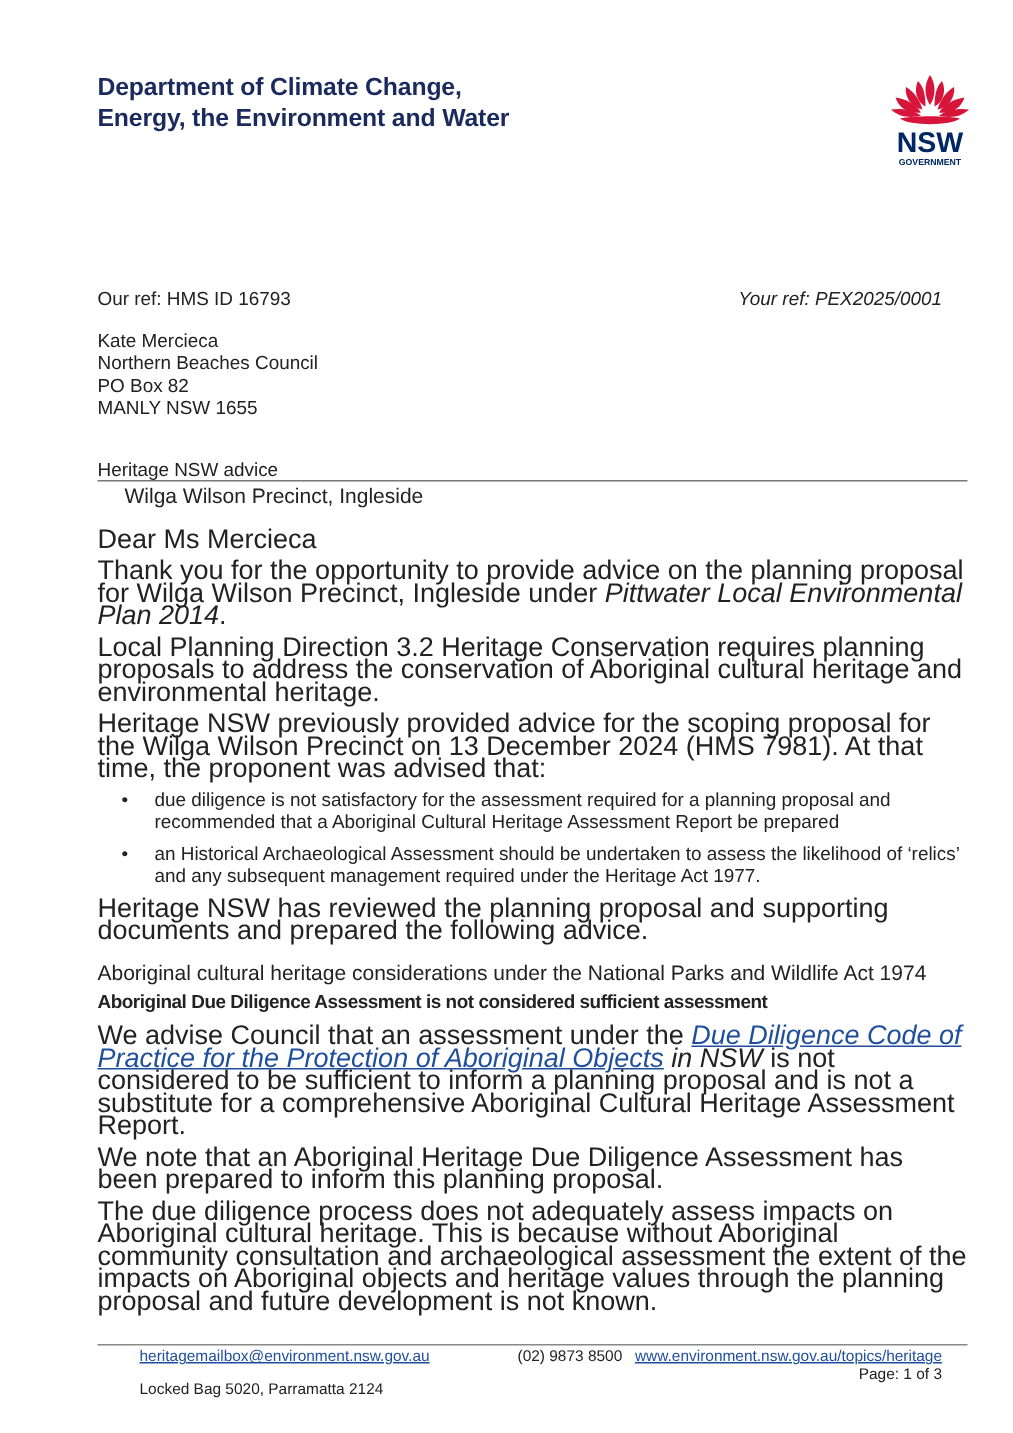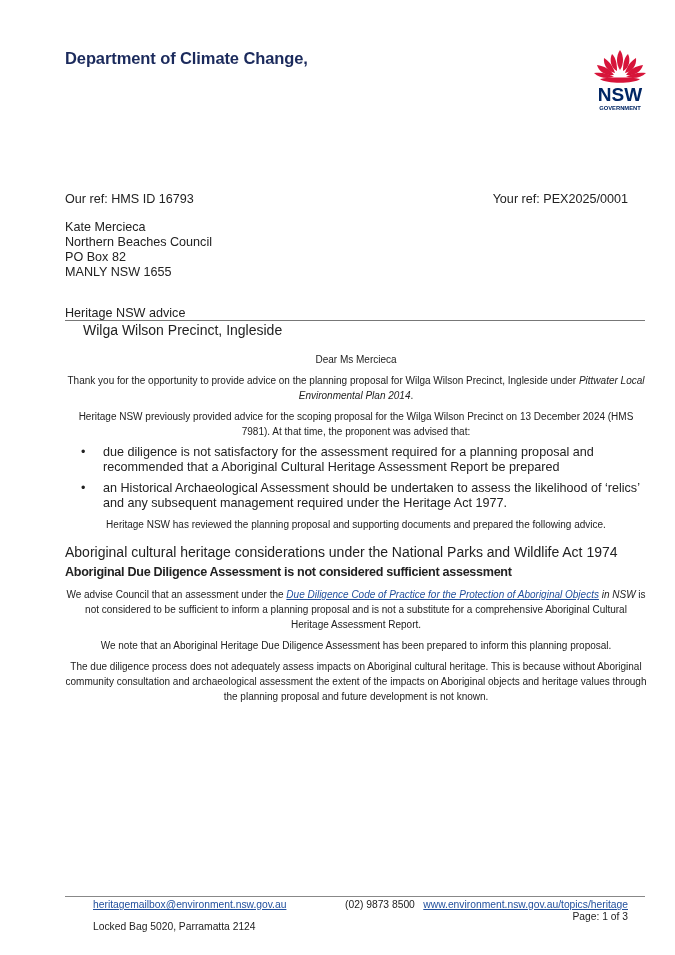--- a/index.html
+++ b/index.html
@@ -8,47 +8,48 @@
     font-family: "Liberation Sans", sans-serif; color: #222222;
   }
   .abs { position: absolute; margin-left: 16px; }
   .dept {
     left: 49px; top: 48px; font-size: 16.5px; font-weight: bold; color: #1b2a5c;
     line-height: 21px; letter-spacing: -0.1px;
   }
   .logo { left: 574px; top: 46px; width: 60px; height: 66px; }
   .body-text { font-size: 12.6px; line-height: 15px; color: #222; }
   .ref-left { left: 49px; top: 192px; }
-  .ref-right { right: 47px; top: 192px; text-align: center; }
+  .ref-right { right: 47px; top: 192px; text-align: center; font-style: italic; }
   .address { left: 49px; top: 220px; }
   .address div { line-height: 15px; }
   .advice-label { left: 49px; top: 306px; font-size: 12.6px; color: #222; }
   .advice-rule { left: 49px; top: 320px; width: 580px; height: 1px; background: #777; }
   .advice-title { left: 67px; top: 322px; font-size: 14px; color: #222; }
   .content { left: 49px; top: 352px; width: 582px; }
-  .content p { margin: 0 0 6px 0; font-size: 10px; line-height: 15px; text-align: center; }
+  .content p { margin: 0 0 6px 0; font-size: 18px; line-height: 15px; }
   .content ul { margin: 0 0 6px 0; padding-left: 38px; list-style: none; }
   .content li { position: relative; font-size: 12.6px; line-height: 15px; margin-bottom: 6px; }
   .content li .bullet { position: absolute; left: -22px; top: 0; }
   .h2 { font-size: 14px; line-height: 17px; margin: 12px 0 4px 0; color: #222; }
   .h3 { font-size: 12.6px; line-height: 15px; font-weight: bold; margin: 0 0 7px 0; letter-spacing: -0.3px; }
   .link { color: #1f4e9c; text-decoration: underline; font-style: italic; }
   .footer-rule { left: 49px; top: 896px; width: 580px; height: 1px; background: #888; }
   .footer { font-size: 10.3px; line-height: 12px; color: #222; padding-left: 28px; }
   .f-email { left: 49px; top: 899px; color: #1f4e9c; text-decoration: underline; }
   .f-addr { left: 49px; top: 921px; }
   .f-phone { left: 301px; top: 899px; }
   .f-web { right: 47px; top: 899px; color: #1f4e9c; text-decoration: underline; }
   .f-page { right: 47px; top: 911px; }
 </style>
 </head>
 <body>
 
 <div class="abs dept">
   <div>Department of Climate Change,</div>
+  <div>Energy, the Environment and Water</div>
 </div>
 
 <div class="abs logo">
   <svg width="60" height="66" viewBox="0 0 60 66">
     <g fill="#d7153a">
       <path d="M30 4 C26 10 26 18 30 24 C34 18 34 10 30 4Z"></path>
       <path d="M22 8 C19 14 21 22 27 25 C27 18 26 12 22 8Z"></path>
       <path d="M38 8 C41 14 39 22 33 25 C33 18 34 12 38 8Z"></path>
       <path d="M14 12 C13 19 18 26 25 27 C23 20 19 15 14 12Z"></path>
       <path d="M46 12 C47 19 42 26 35 27 C37 20 41 15 46 12Z"></path>
@@ -73,20 +74,21 @@
   <div>MANLY NSW 1655</div>
 </div>
 
 <div class="abs advice-label">Heritage NSW advice</div>
 <div class="abs advice-rule"></div>
 <div class="abs advice-title">Wilga Wilson Precinct, Ingleside</div>
 
 <div class="abs content">
   <p>Dear Ms Mercieca</p>
   <p><span>Thank you for the opportunity to provide advice on the planning proposal for Wilga Wilson Precinct, Ingleside under </span><em>Pittwater Local Environmental Plan 2014</em><span>.</span></p>
+  <p>Local Planning Direction 3.2 Heritage Conservation requires planning proposals to address the conservation of Aboriginal cultural heritage and environmental heritage.</p>
   <p>Heritage NSW previously provided advice for the scoping proposal for the Wilga Wilson Precinct on 13 December 2024 (HMS 7981). At that time, the proponent was advised that:</p>
   <ul>
     <li><span class="bullet">•</span><span>due diligence is not satisfactory for the assessment required for a planning proposal and recommended that a Aboriginal Cultural Heritage Assessment Report be prepared</span></li>
     <li><span class="bullet">•</span><span>an Historical Archaeological Assessment should be undertaken to assess the likelihood of ‘relics’ and any subsequent management required under the Heritage Act 1977.</span></li>
   </ul>
   <p>Heritage NSW has reviewed the planning proposal and supporting documents and prepared the following advice.</p>
   <div class="h2">Aboriginal cultural heritage considerations under the National Parks and Wildlife Act 1974</div>
   <div class="h3">Aboriginal Due Diligence Assessment is not considered sufficient assessment</div>
   <p><span>We advise Council that an assessment under the </span><a class="link">Due Diligence Code of Practice for the Protection of Aboriginal Objects</a><em> in NSW</em><span> is not considered to be sufficient to inform a planning proposal and is not a substitute for a comprehensive Aboriginal Cultural Heritage Assessment Report.</span></p>
   <p>We note that an Aboriginal Heritage Due Diligence Assessment has been prepared to inform this planning proposal.</p>

